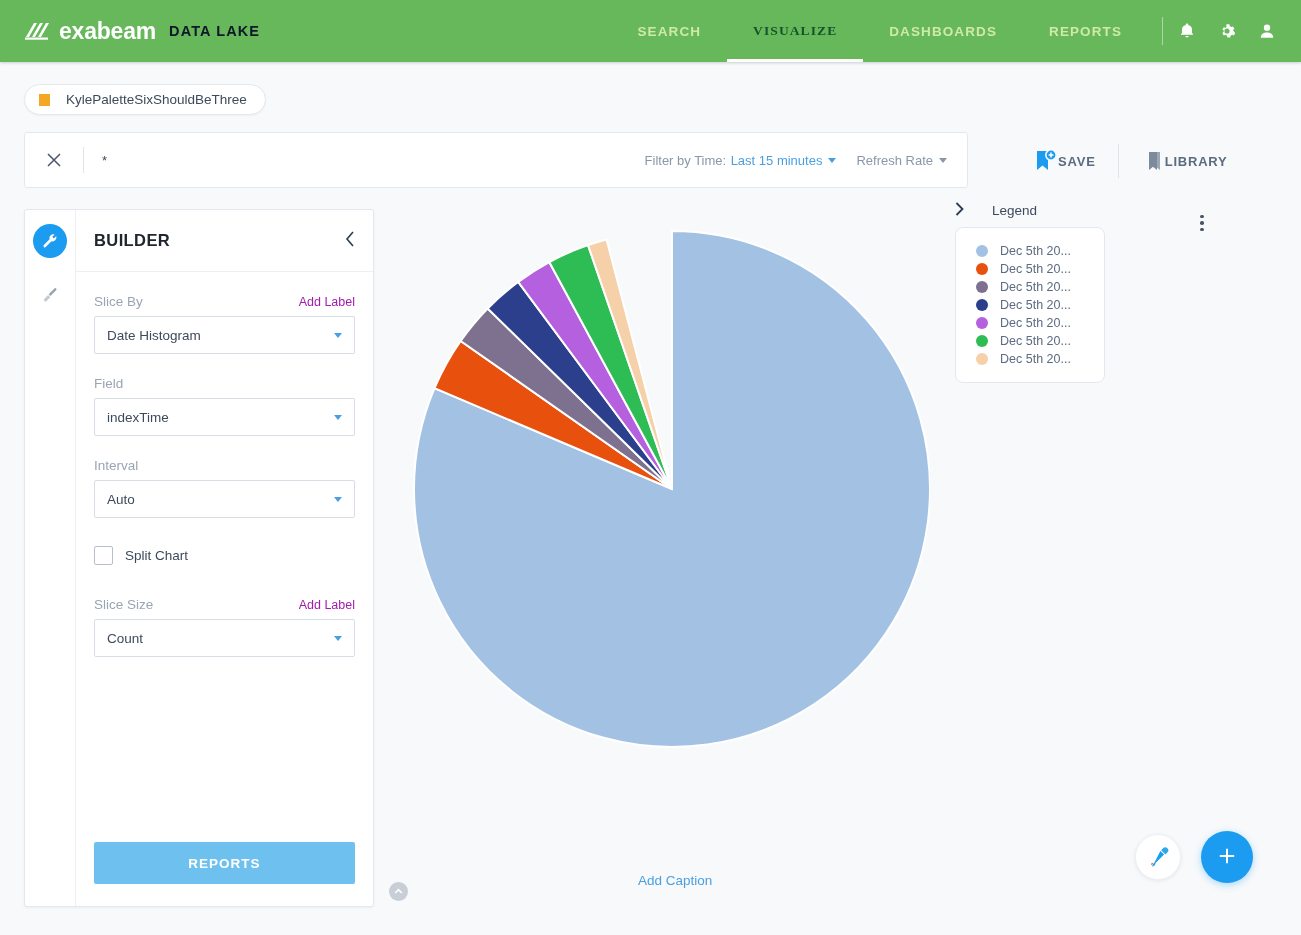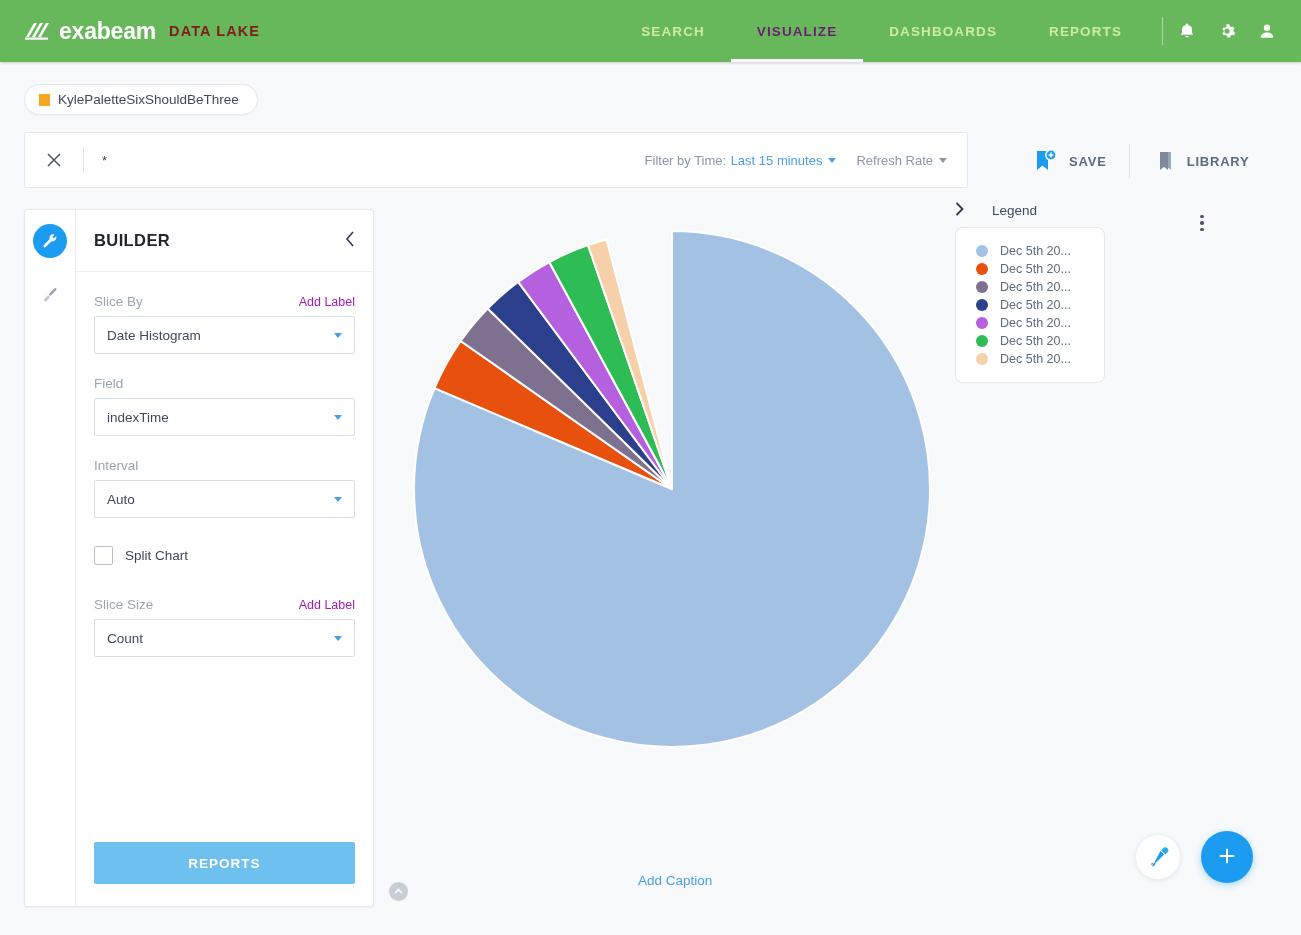--- a/index.html
+++ b/index.html
@@ -16,42 +16,42 @@
     display: flex; align-items: center;
     position: relative;
     box-shadow: 0 1px 3px rgba(0,0,0,.18);
   }
   .brand { display: flex; align-items: center; padding-left: 24px; gap: 9px; }
   .brand-mark { width: 26px; height: 20px; }
   .brand-name {
     color: #fff; font-size: 23px; font-weight: 600; letter-spacing: -.2px;
   }
   .brand-sub {
-    color: #7f1d1d; font-size: 14.5px; font-weight: 700;
+    color: #0f172a; font-size: 14.5px; font-weight: 700;
     letter-spacing: 1.1px; margin-left: 4px;
   }
   .nav-items { display: flex; align-items: center; margin-left: auto; height: 100%; }
   .nav-item {
     color: #cfe9a8; font-size: 13.5px; font-weight: 600; letter-spacing: 1.1px;
     padding: 0 26px; height: 100%; display: flex; align-items: center;
     cursor: pointer; position: relative;
   }
-  .nav-item.active { color: #701a75; }
+  .nav-item.active { color: #14532d; font-family: Liberation Serif, serif; }
   .nav-item.active::after {
     content: ""; position: absolute; left: 0; right: 0; bottom: 0;
     height: 3px; background: #ffffff;
   }
   .nav-sep { width: 1px; height: 28px; background: rgba(255,255,255,.45); margin: 0 14px; }
   .nav-icons { display: flex; align-items: center; gap: 20px; padding-right: 24px; }
   .nav-icon { width: 20px; height: 20px; cursor: pointer; display: block; }
 
   
   .tag-row { padding: 22px 0 0 24px; }
   .tag-chip {
-    display: inline-flex; align-items: center; gap: 8px;
+    display: inline-flex; align-items: center; gap: 16px;
     background: #fff; border: 1px solid #e4e8ee; border-radius: 18px;
     padding: 7px 18px 7px 14px; cursor: pointer;
     box-shadow: 0 1px 2px rgba(0,0,0,.04);
   }
   .tag-swatch { width: 11px; height: 12px; background: #f5a623; display: inline-block; }
   .tag-label { font-size: 13.5px; color: #3d4a5c; }
 
   
   .query-bar {
     margin: 17px 0 0 24px; width: 944px; height: 56px; background: #fff;
@@ -82,21 +82,21 @@
     border-top: 5px solid #8a97a8;
   }
   .refresh-grp { cursor: pointer; }
 
   
   .actions {
     position: absolute; left: 1010px; top: 133px;
     display: flex; align-items: center; height: 56px;
   }
   .action-btn {
-    display: flex; align-items: center; gap: 11px; cursor: pointer;
+    display: flex; align-items: center; cursor: pointer;
     padding: 0 22px;
   }
   .action-label {
     font-size: 13px; color: #5b6b80; font-weight: 600; letter-spacing: .8px;
   }
   .action-sep { width: 1px; height: 34px; background: #dfe4ea; }
 
   
   .main { position: relative; margin-top: 21px; height: 700px; }
 

